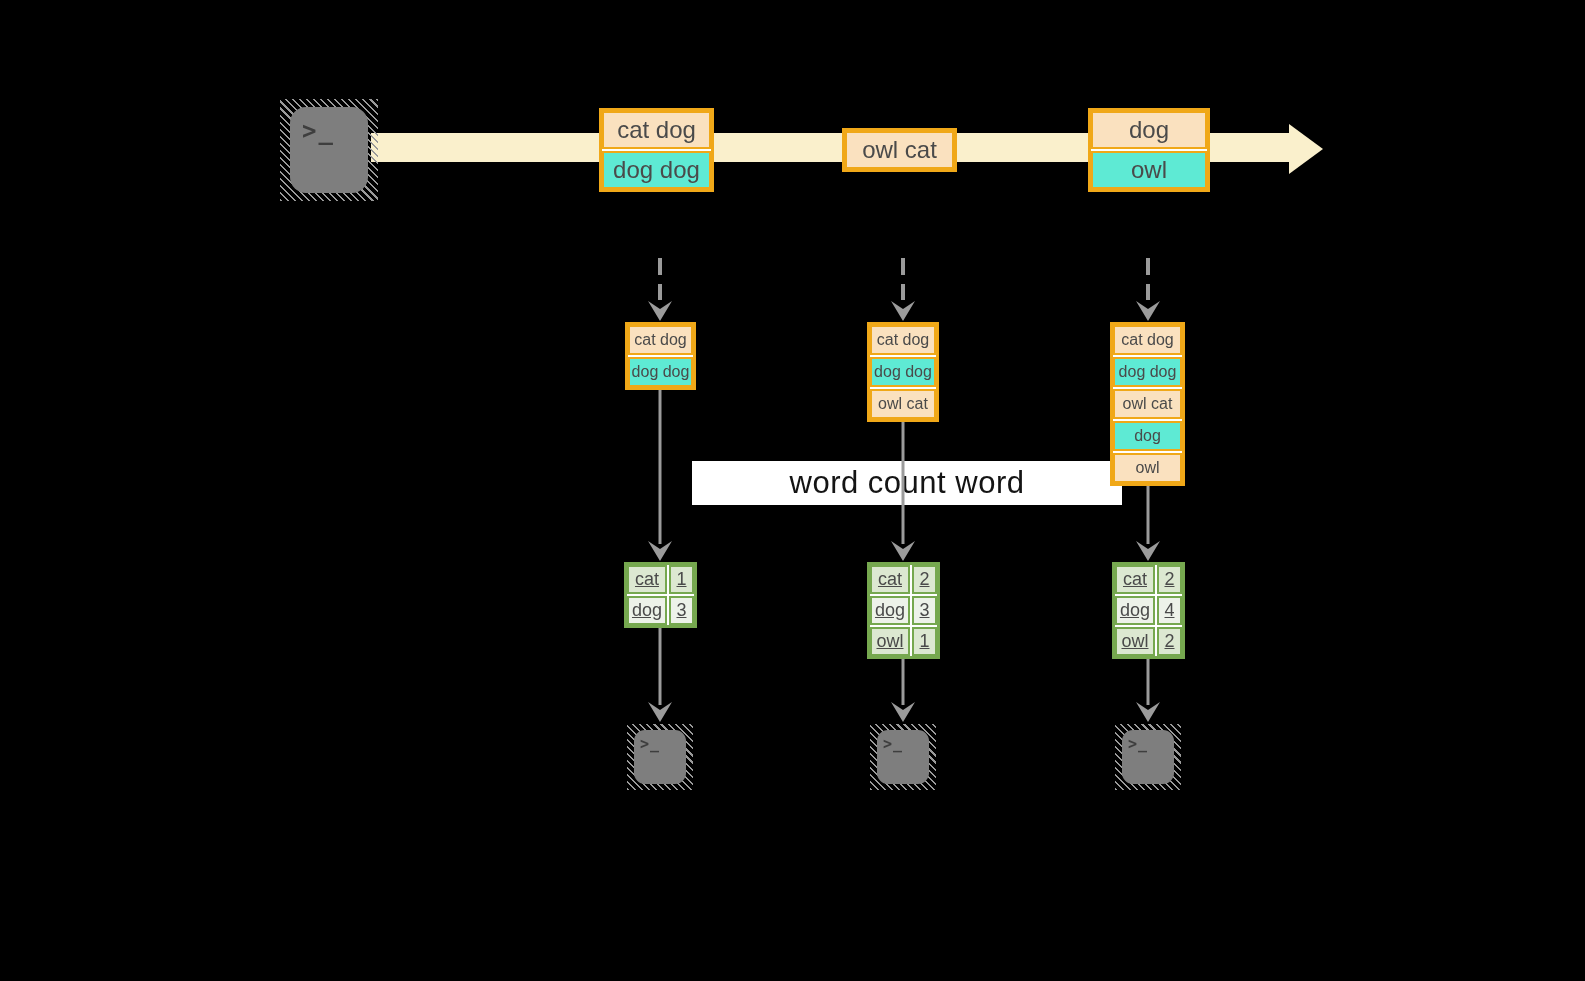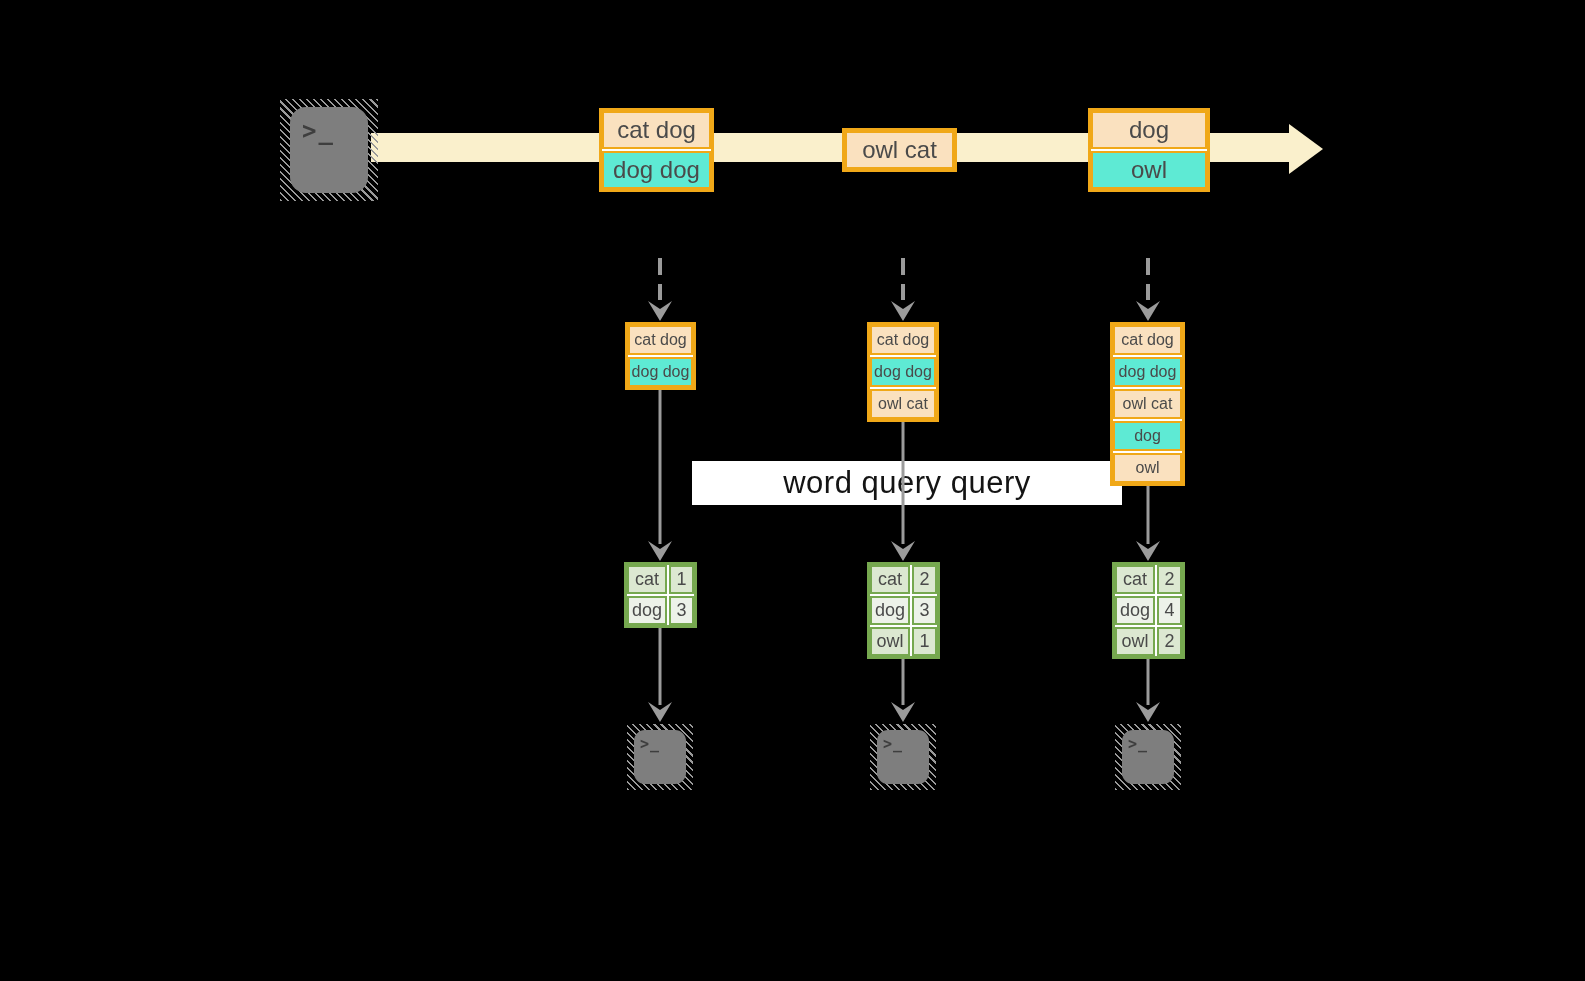--- a/index.html
+++ b/index.html
@@ -36,21 +36,21 @@
   .event1{left:599px;top:108px;width:115px;}
   .event2{left:842px;top:128px;width:115px;}
   .event3{left:1088px;top:108px;width:122px;}
   .stack .row{height:30px;font-size:16px;}
   .stack1{left:625px;top:322px;width:71px;}
   .stack2{left:867px;top:322px;width:72px;}
   .stack3{left:1110px;top:322px;width:75px;}
 
   
   .gtable{position:absolute;background:#fff;border:3px solid #76A84F;display:grid;grid-template-columns:40px 25px;gap:2px;}
-  .gtable .cell{border:2px solid #76A84F;height:29px;display:flex;align-items:center;justify-content:center;color:#4A4A4A;font-size:18px;}
+  .gtable .cell{border:2px solid #76A84F;height:29px;display:flex;align-items:center;justify-content:center;color:#4A4A4A;font-size:18px;text-decoration:underline;}
   .gfill-a{background:#DCE8D1;}
   .gfill-b{background:#EDF2E9;}
   .gtable1{left:624px;top:562px;}
   .gtable2{left:867px;top:562px;}
   .gtable3{left:1112px;top:562px;}
 
   
   .query-band{position:absolute;left:692px;top:461px;width:430px;height:44px;background:#FFFFFF;
     display:flex;align-items:center;justify-content:center;}
   .query-band span{color:#141414;font-size:31px;letter-spacing:.5px;}
@@ -92,21 +92,21 @@
   <svg class="conn" style="left:888px;top:258px;width:30px;height:64px">
     <line x1="15" y1="0" x2="15" y2="42" stroke-width="4" stroke-dasharray="17 9"></line>
     <path d="M15,63 L3,43 L15,51 L27,43 Z"></path>
   </svg>
   <svg class="conn" style="left:1133px;top:258px;width:30px;height:64px">
     <line x1="15" y1="0" x2="15" y2="42" stroke-width="4" stroke-dasharray="17 9"></line>
     <path d="M15,63 L3,43 L15,51 L27,43 Z"></path>
   </svg>
 
   <div class="query-band">
-    <span>word query query</span>
+    <span>word count word</span>
   </div>
 
   <svg class="conn" style="left:645px;top:390px;width:30px;height:172px">
     <line x1="15" y1="0" x2="15" y2="154" stroke-width="3"></line>
     <path d="M15,171 L3,151 L15,159 L27,151 Z"></path>
   </svg>
   <svg class="conn" style="left:888px;top:422px;width:30px;height:140px">
     <line x1="15" y1="0" x2="15" y2="122" stroke-width="3"></line>
     <path d="M15,139 L3,119 L15,127 L27,119 Z"></path>
   </svg>

